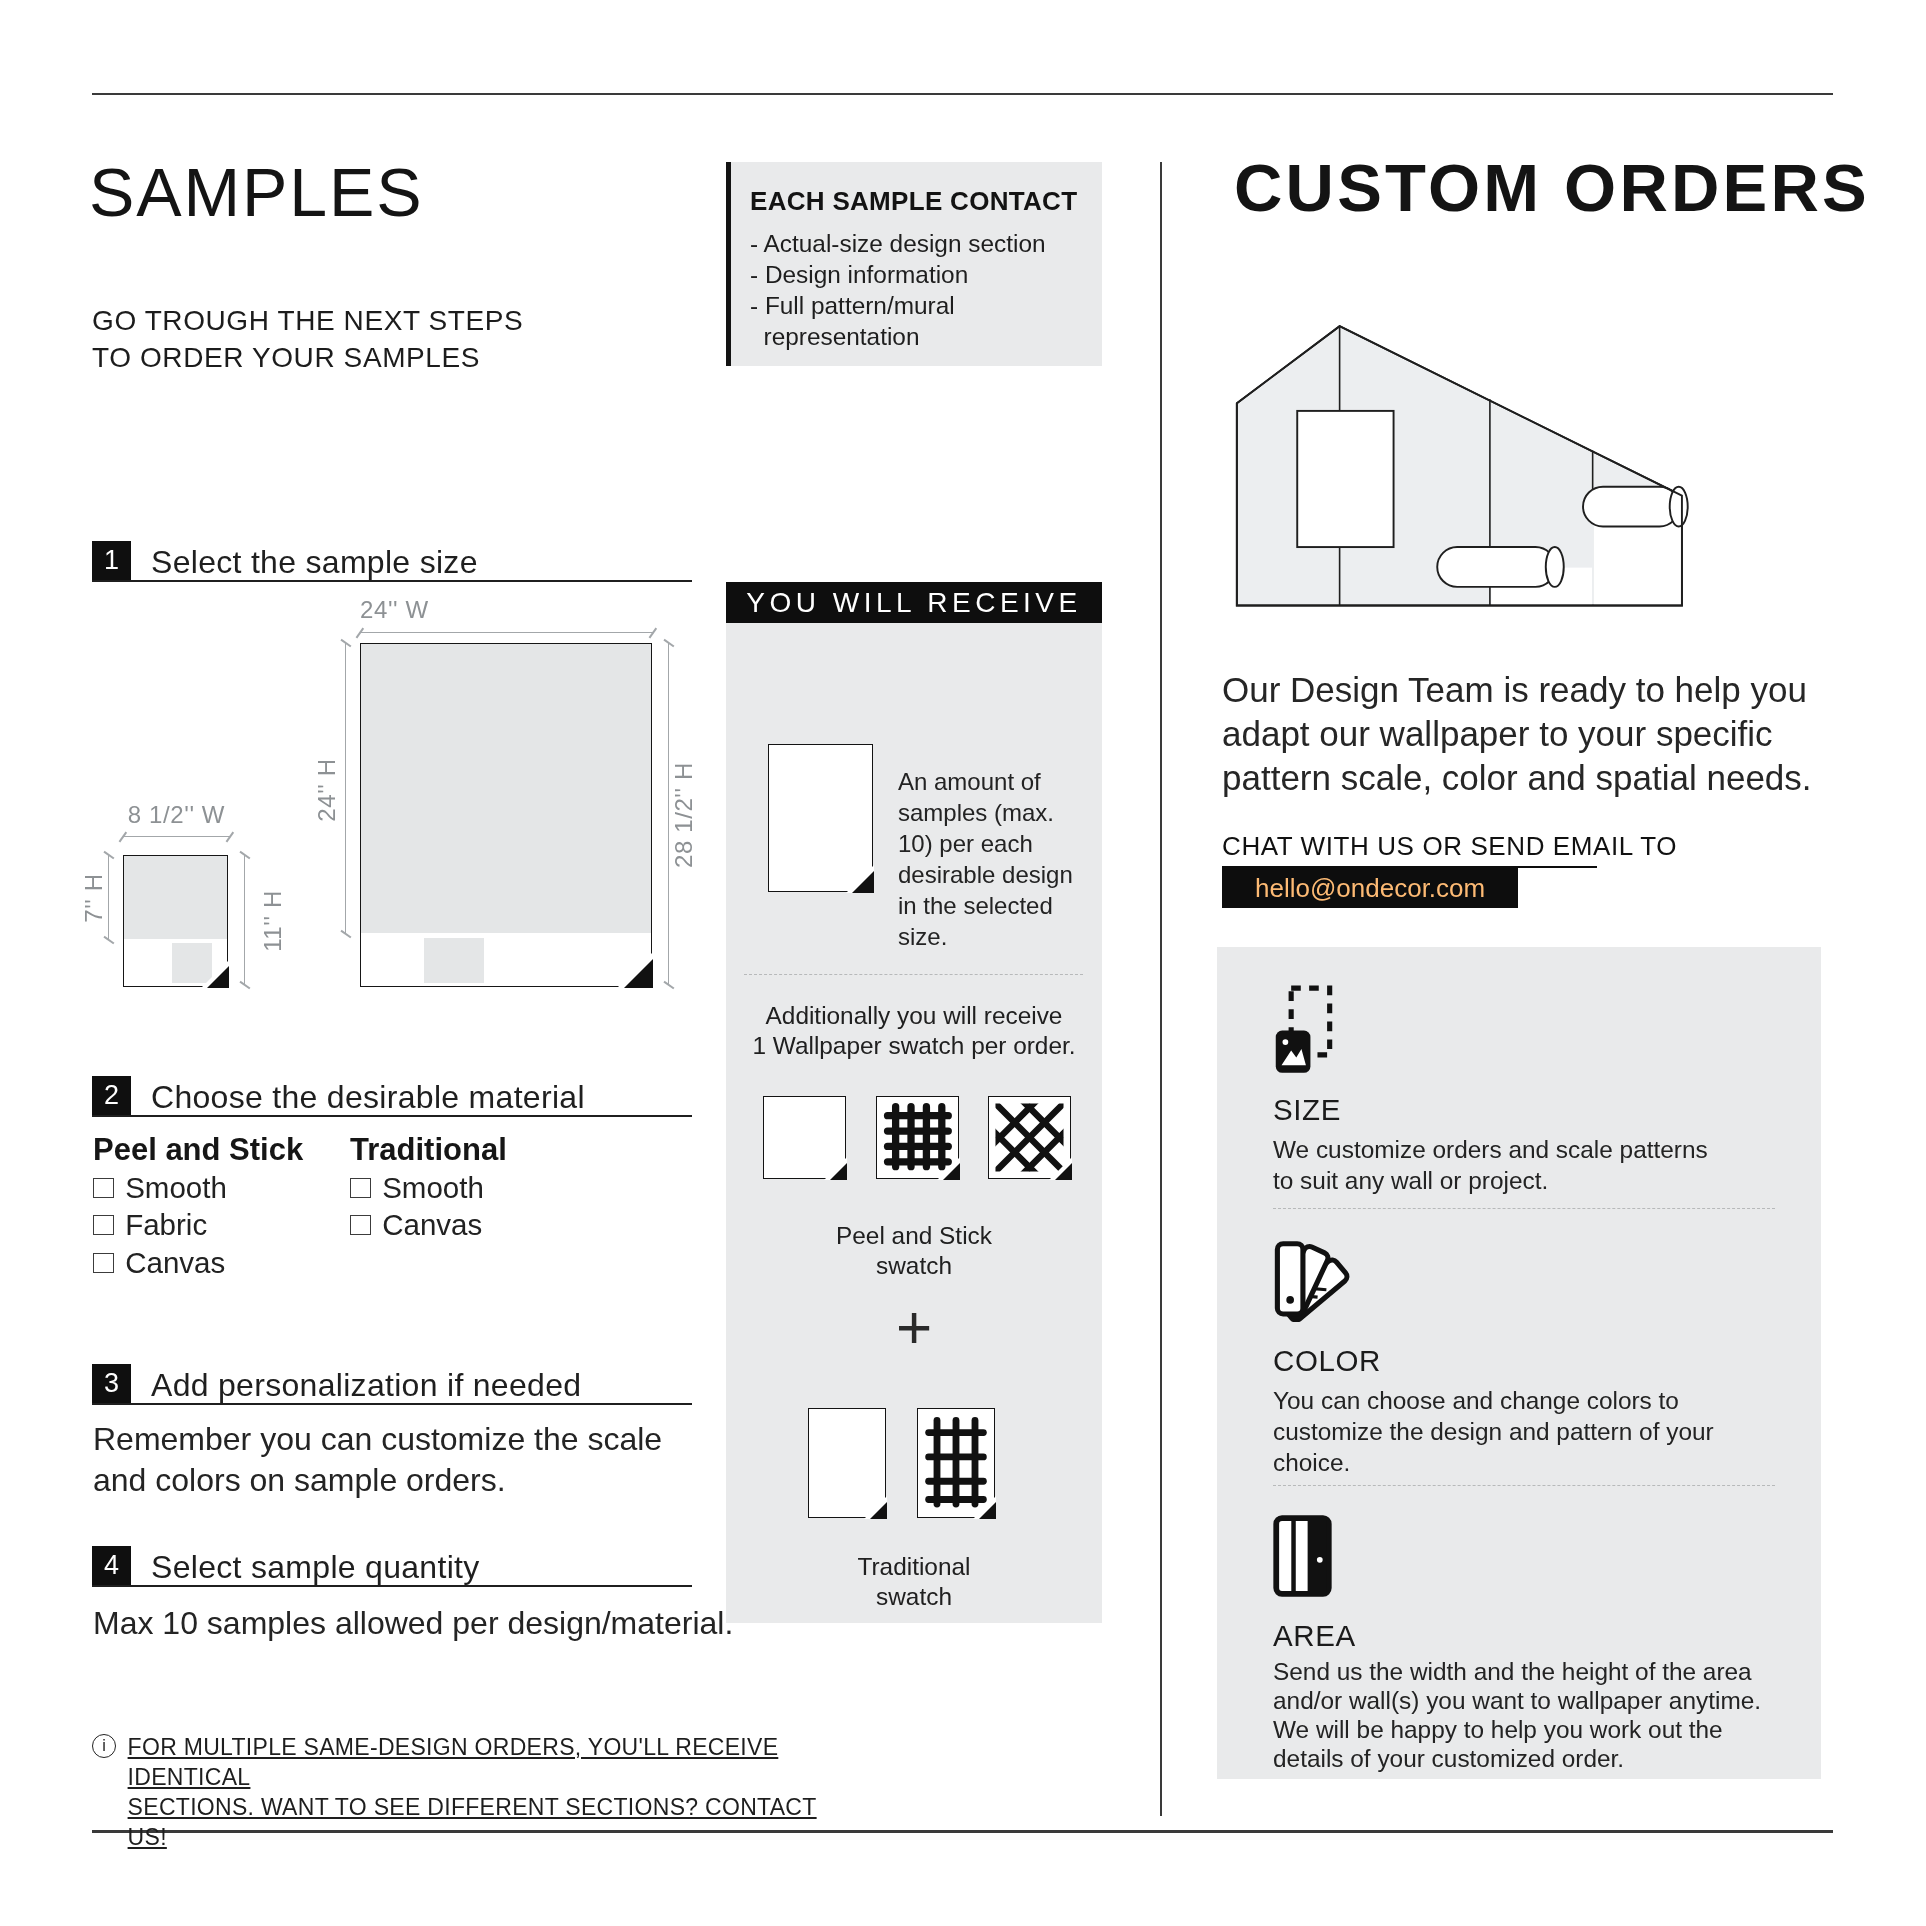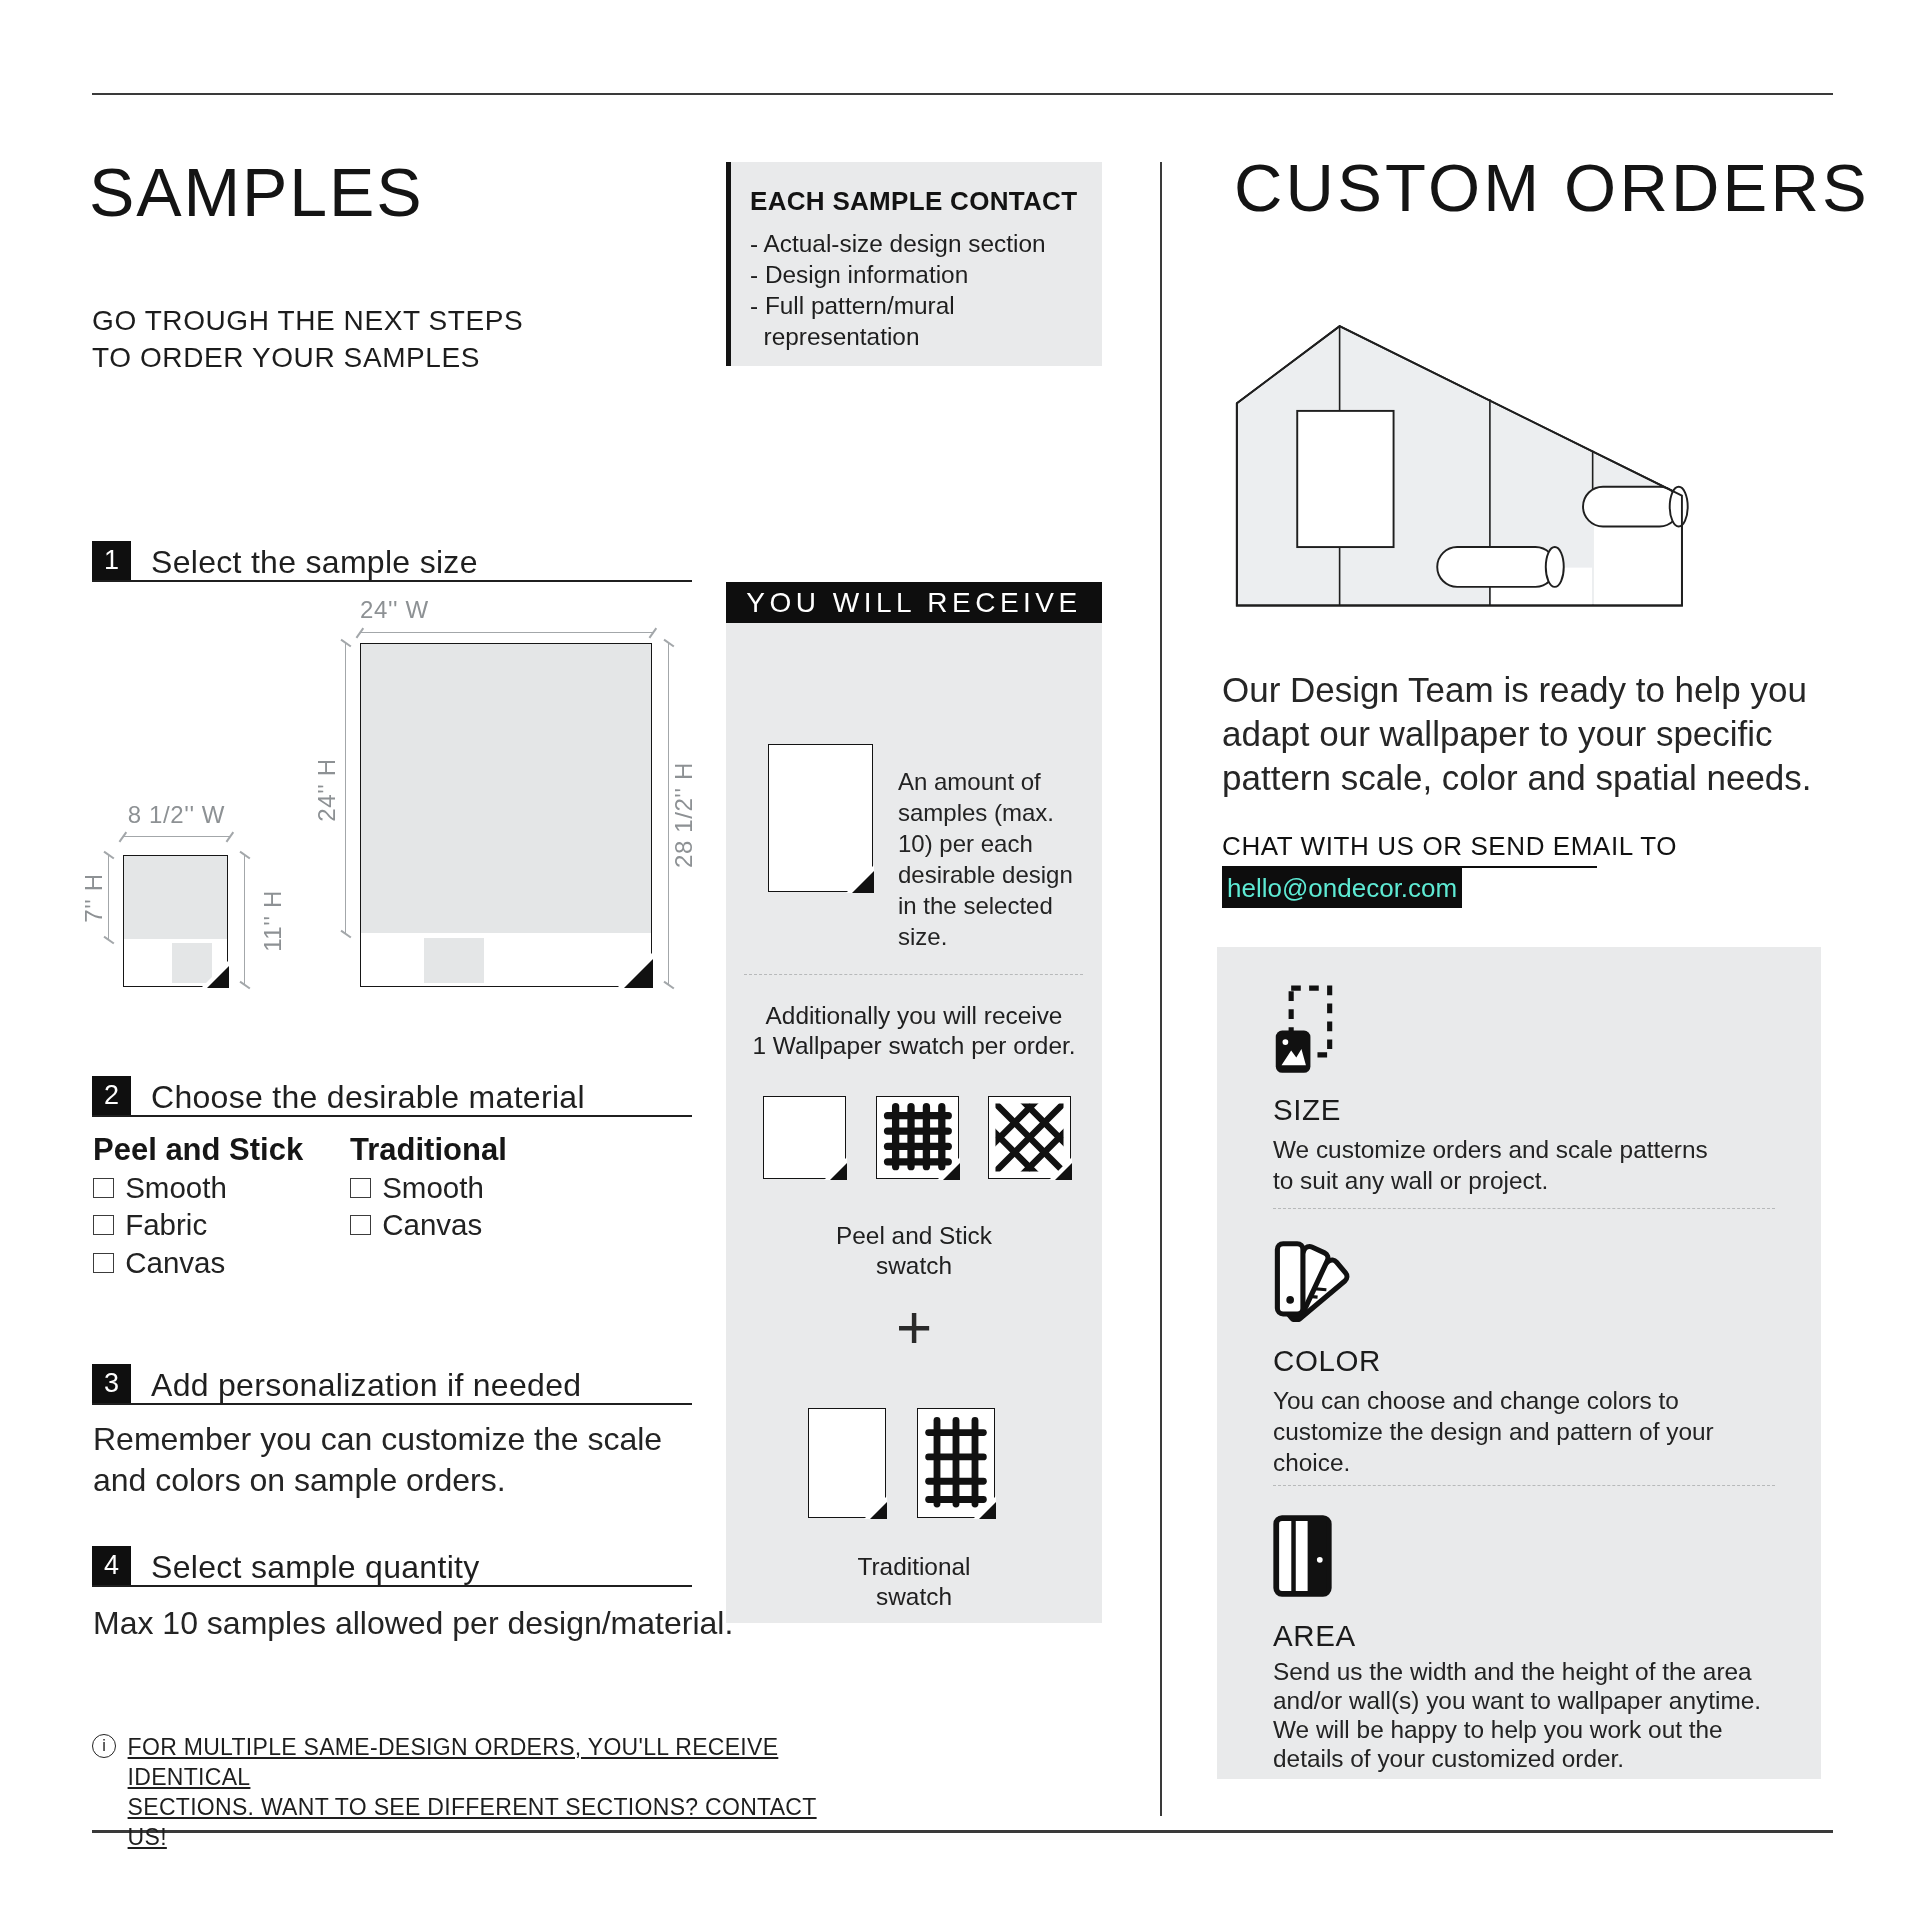--- a/index.html
+++ b/index.html
@@ -234,21 +234,21 @@
             <line x1="14" y1="118" x2="86" y2="118"></line>
         </g>
       </svg>
       <div class="fold-w" style="border-left-width:23px;border-bottom-width:23px;"></div>
       <div class="fold-b" style="border-left-width:17.3px;border-bottom-width:17.3px;"></div>
     </div>
     <div class="cap pre" style="top:929px;">Traditional
 swatch</div>
   </div>
 
-  <div class="abs title" style="left:1234px;top:149px;font-size:67px;letter-spacing:3.2px;">CUSTOM ORDERS</div>
+  <div class="abs title" style="left:1234px;top:149px;font-size:67px;letter-spacing:3.2px;font-weight:bold;">CUSTOM ORDERS</div>
 
   <svg class="abs" style="left:1233px;top:321px;" width="456" height="289" viewBox="0 0 710 450">
     <polygon points="6,128 166,8 699,272 699,443 6,443" fill="#eceef0" stroke="#1f1f1f" stroke-width="3"></polygon>
     <line x1="166" y1="8" x2="166" y2="443" stroke="#1f1f1f" stroke-width="2.5"></line>
     <line x1="400" y1="122" x2="400" y2="443" stroke="#1f1f1f" stroke-width="2.5"></line>
     <line x1="560" y1="202" x2="560" y2="262" stroke="#1f1f1f" stroke-width="2.5"></line>
     <rect x="562" y="290" width="136" height="151" fill="#ffffff"></rect>
     <rect x="402" y="384" width="157" height="57" fill="#ffffff"></rect>
     <g fill="#ffffff" stroke="#1f1f1f" stroke-width="3">
       <rect x="545" y="258" width="150" height="62" rx="31"></rect>
@@ -259,21 +259,21 @@
     <polygon points="6,128 166,8 699,272 699,443 6,443" fill="none" stroke="#1f1f1f" stroke-width="3"></polygon>
     <rect x="100" y="140" width="150" height="212" fill="#ffffff" stroke="#1f1f1f" stroke-width="3"></rect>
   </svg>
 
   <div class="abs pre" style="left:1222px;top:668px;font-size:35px;line-height:44px;font-weight:300;color:#262626;">Our Design Team is ready to help you
 adapt our wallpaper to your specific
 pattern scale, color and spatial needs.</div>
 
   <div class="abs" style="left:1222px;top:831px;font-size:26px;font-weight:400;letter-spacing:0.6px;color:#111;">CHAT WITH US OR SEND EMAIL TO</div>
   <div class="rule" style="left:1222px;top:866px;width:375px;height:1.9px;background:#0d0d0d;"></div>
-  <div class="abs" style="left:1222px;top:868px;background:#0d0d0d;color:#5eead4;font-size:26px;font-weight:300;line-height:40px;padding:0 5px;display:inline-block;">hello@ondecor.com</div>
+  <div class="abs" style="left:1222px;top:868px;background:#0d0d0d;color:#fdba74;font-size:26px;font-weight:300;line-height:40px;padding:0 33px;display:inline-block;">hello@ondecor.com</div>
 
   <div class="graybox" style="left:1217px;top:947px;width:604px;height:832px;">
 
     <svg class="abs" style="left:56px;top:36px;" width="62" height="95" viewBox="0 0 96 148">
       <rect x="28" y="8" width="60" height="104" fill="none" stroke="#111" stroke-width="8" stroke-dasharray="15 13"></rect>
       <rect x="4" y="74" width="54" height="66" rx="10" fill="#111"></rect>
       <circle cx="19" cy="92" r="4.5" fill="#fff"></circle>
       <path d="M13,128 L28,105 L36,116 L44,103 L51,128 Z" fill="#fff"></path>
     </svg>
     <div class="sec-title" style="left:56px;top:146px;">SIZE</div>

